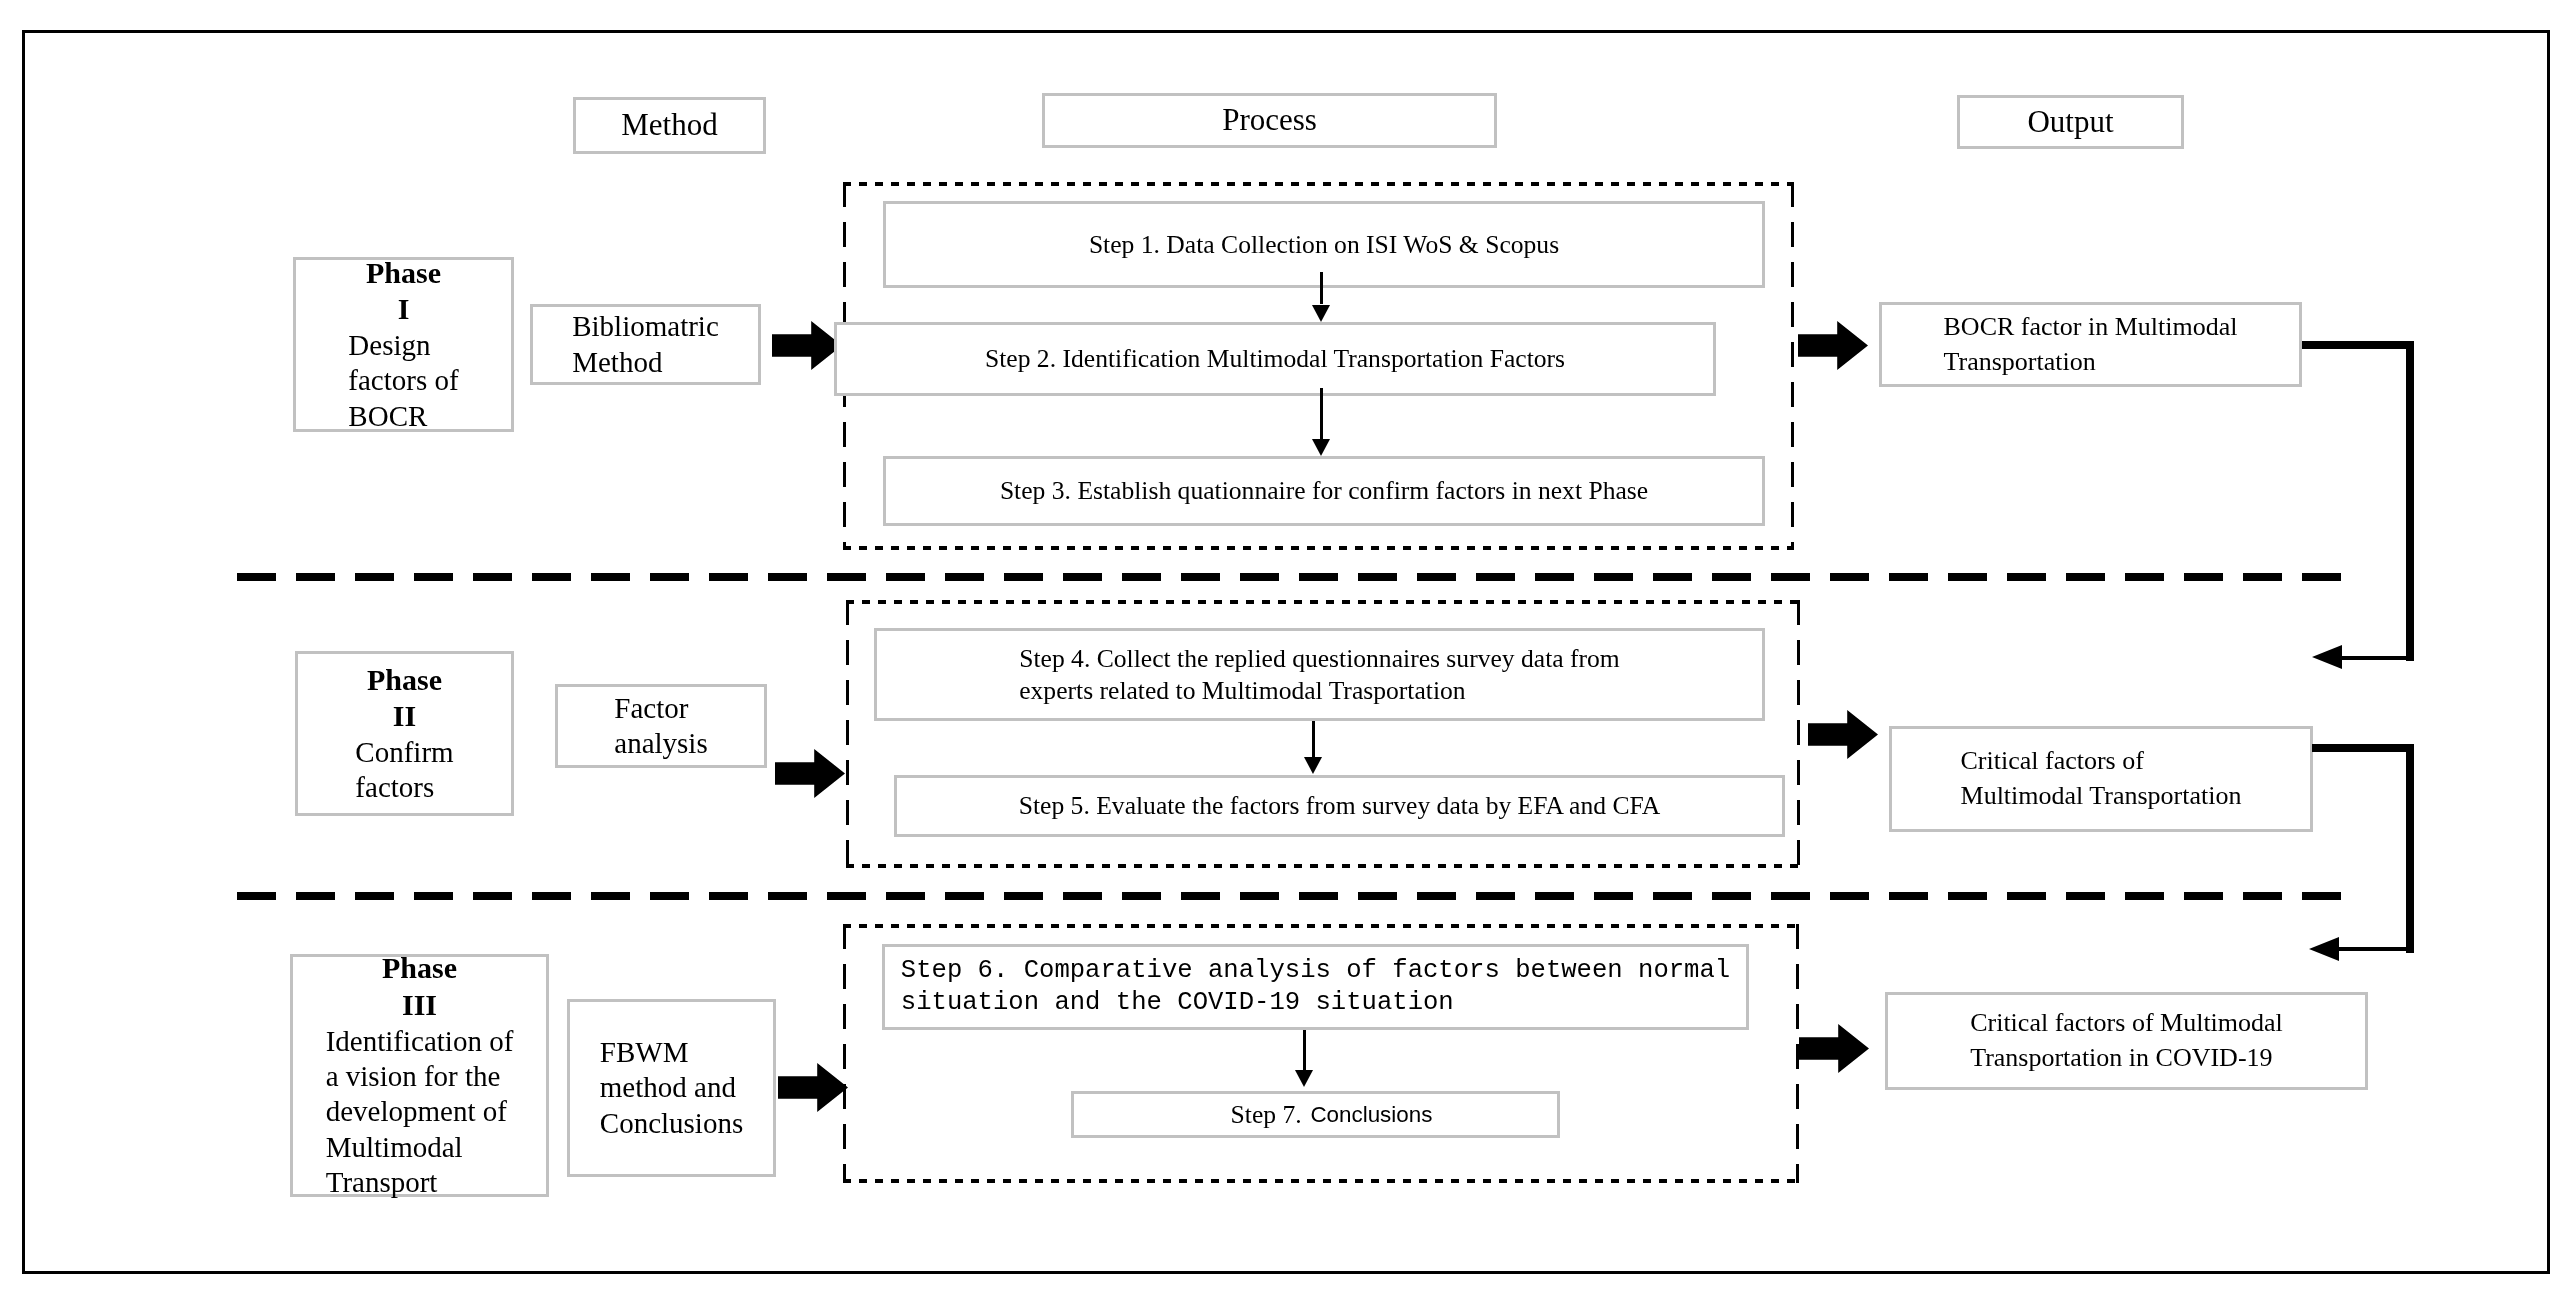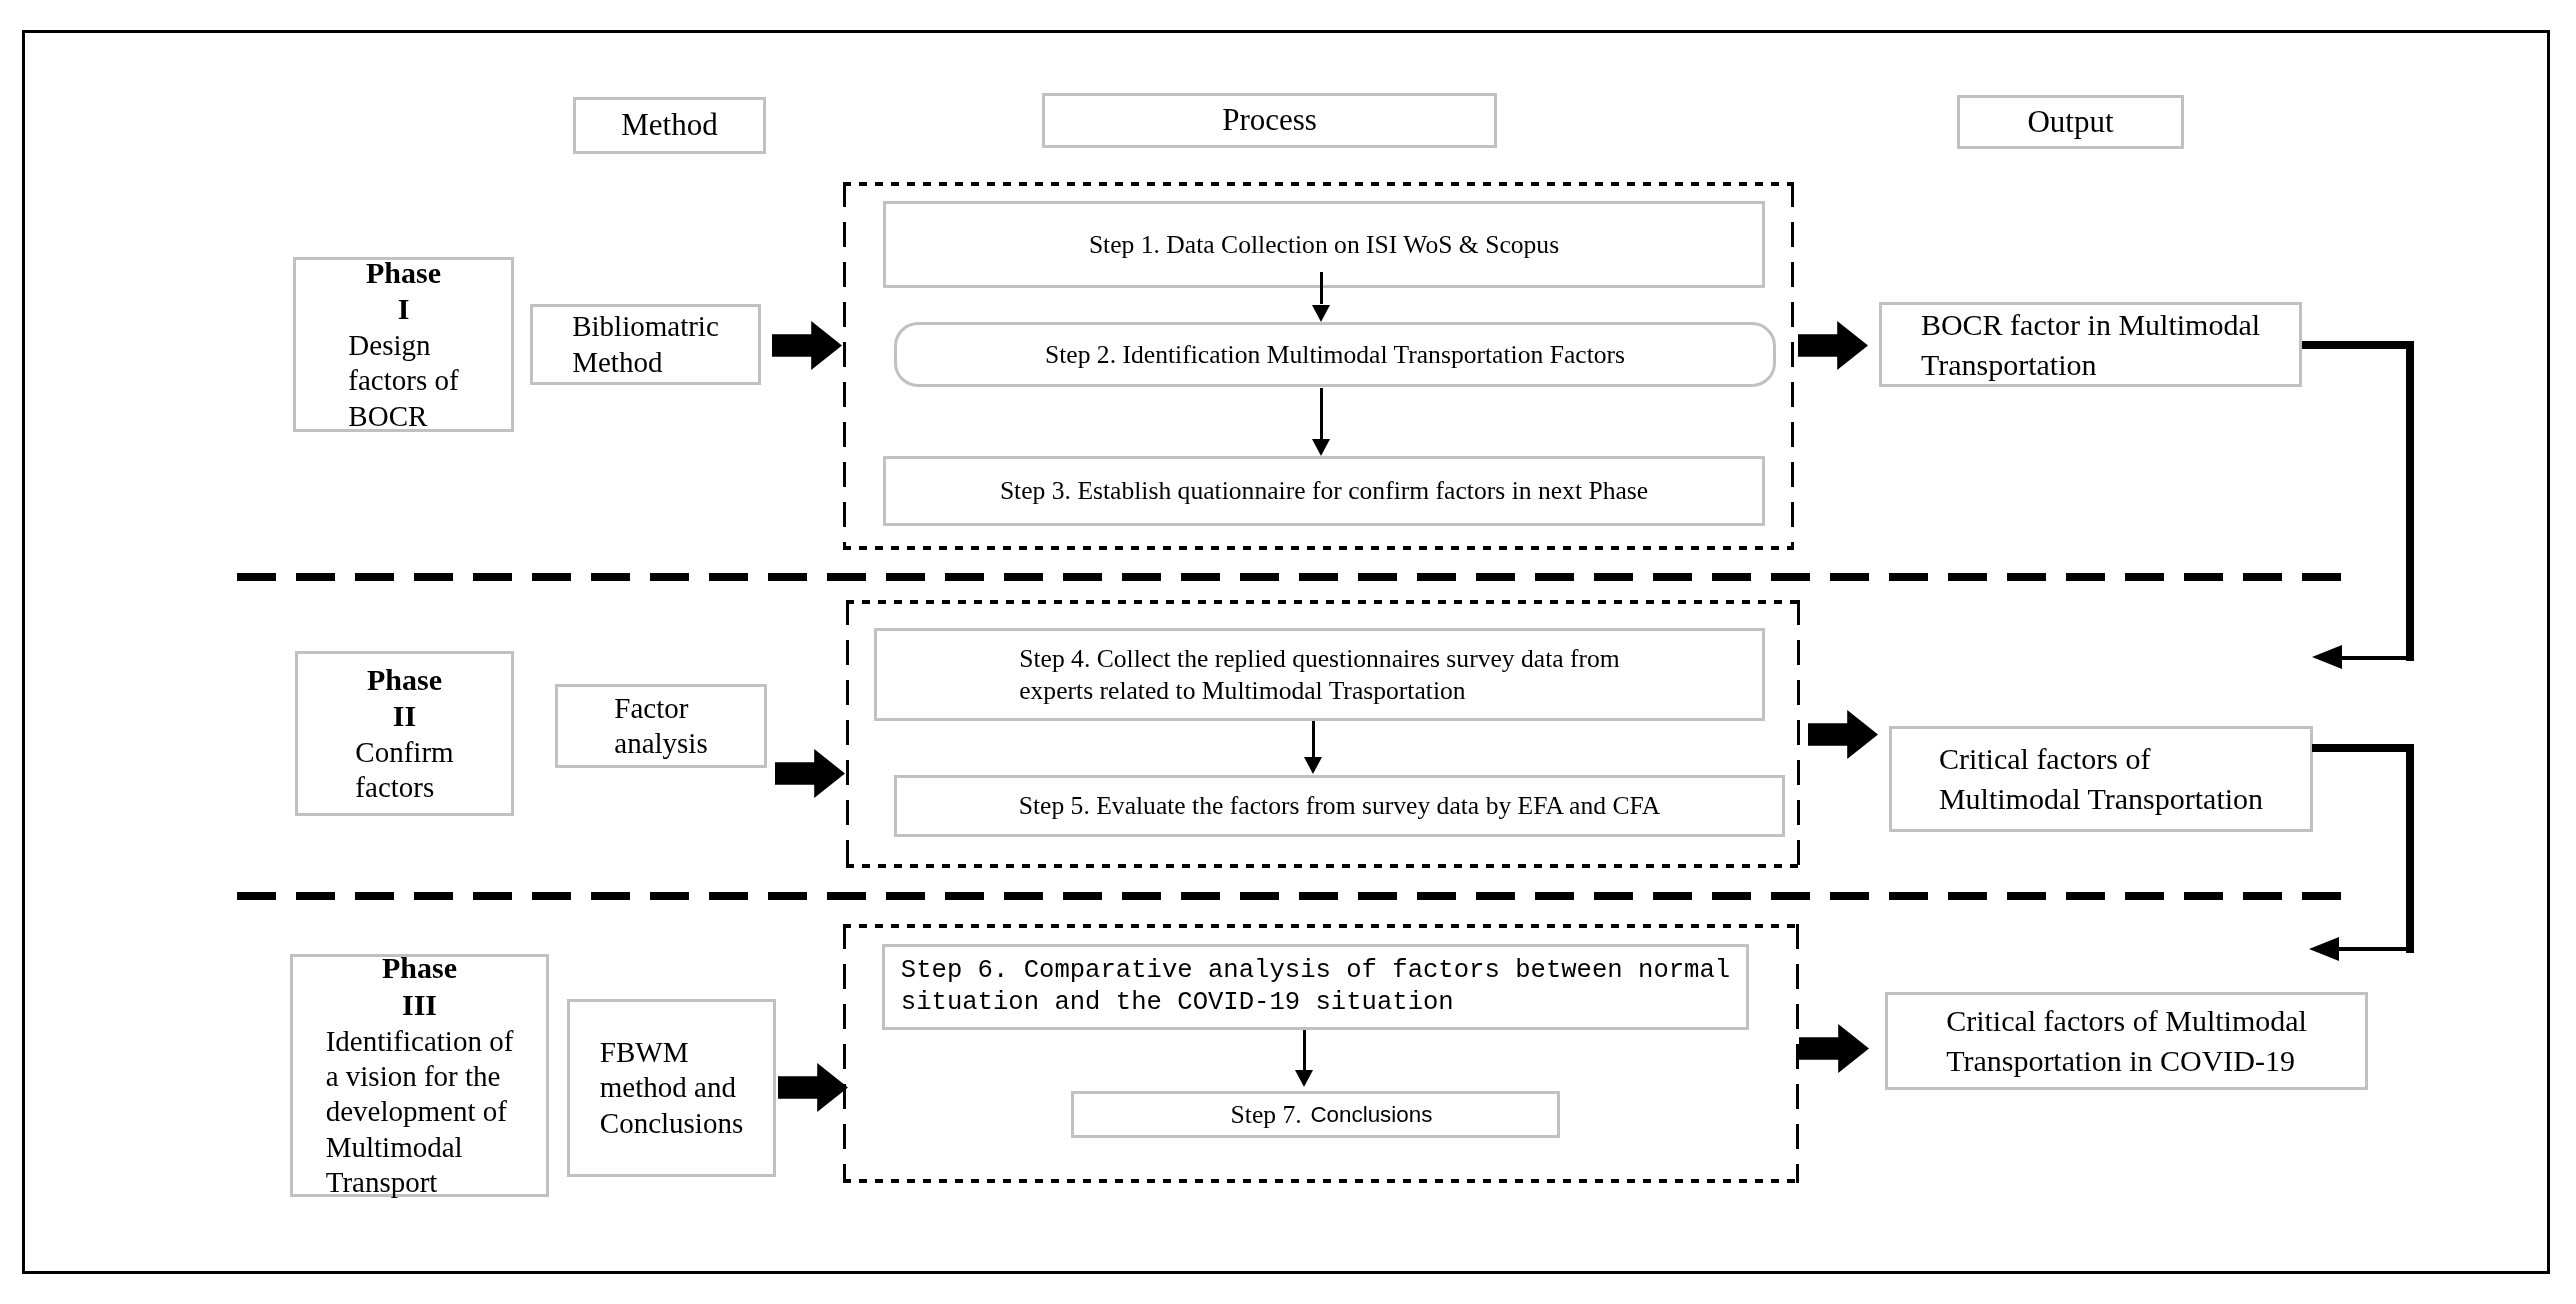--- a/index.html
+++ b/index.html
@@ -8,21 +8,21 @@
   .frame{position:absolute;left:22px;top:30px;width:2522px;height:1238px;
          border:3.1px solid #000;background:#fff;}
   .box{position:absolute;display:flex;align-items:center;justify-content:center;
        text-align:left;background:#fff;border:3.1px solid #c1c1c1;
        white-space:pre-line;box-sizing:border-box;line-height:1.25;}
   .hdr{font-size:31px;}
   .phase{flex-direction:column;font-size:29px;line-height:1.22;}
   .phase .ph-t,.phase .ph-n{font-weight:bold;font-size:30px;display:block;}
   .method{font-size:29px;line-height:1.22;}
   .step{font-size:25.6px;}
-  .out{font-size:30px;line-height:1.33;}
+  .out{font-size:26px;line-height:1.33;}
   
   .dash{position:absolute;box-sizing:border-box;}
   .dash .et,.dash .eb{position:absolute;left:0;right:0;height:3.7px;
         background:repeating-linear-gradient(90deg,#000 0 8px,transparent 8px 16px);}
   .dash .et{top:0;} .dash .eb{bottom:0;}
   .dash .el,.dash .er{position:absolute;top:0;bottom:0;width:3.1px;
         background:repeating-linear-gradient(180deg,#000 0 25px,transparent 25px 40px);}
   .dash .el{left:0;} .dash .er{right:0;}
   
   .divider{position:absolute;height:8px;
@@ -63,21 +63,21 @@
 
   <div class="dash" style="left:843px;top:182px;width:951px;height:368px;">
     <div class="et"></div>
       <div class="eb"></div>
     <div class="el"></div>
       <div class="er"></div>
   </div>
   <div class="box step" style="left:883px;top:201px;width:882px;height:87px;">Step 1. Data Collection on ISI WoS &amp; Scopus</div>
   <div class="vline" style="left:1320px;top:272px;height:32px;"></div>
   <div class="vhead" style="left:1312px;top:305px;"></div>
-  <div class="box step" style="left:894px;top:322px;width:882px;height:65px;border-radius:24px;">Step 2. Identification Multimodal Transportation Factors</div>
+  <div class="box step" style="left:834px;top:322px;width:882px;height:74px;">Step 2. Identification Multimodal Transportation Factors</div>
   <div class="vline" style="left:1320px;top:388px;height:51px;"></div>
   <div class="vhead" style="left:1312px;top:439px;"></div>
   <div class="box step" style="left:883px;top:456px;width:882px;height:70px;">Step 3. Establish quationnaire for confirm factors in next Phase</div>
 
   <div class="barrow" style="left:1798px;top:321px;"></div>
   <div class="box out" style="left:1879px;top:302px;width:423px;height:85px;">BOCR factor in Multimodal
 Transportation</div>
 
   <div class="divider" style="left:237px;top:573px;width:2114px;"></div>
 

